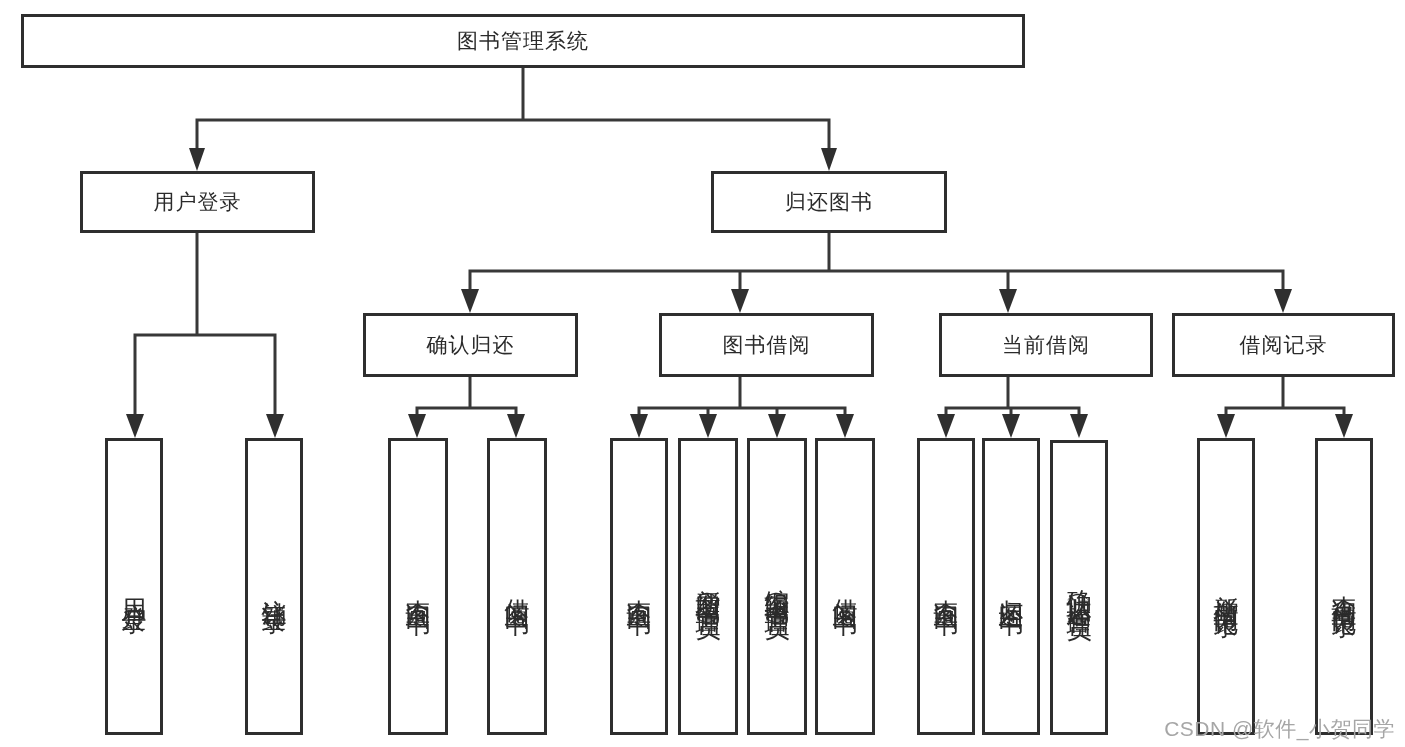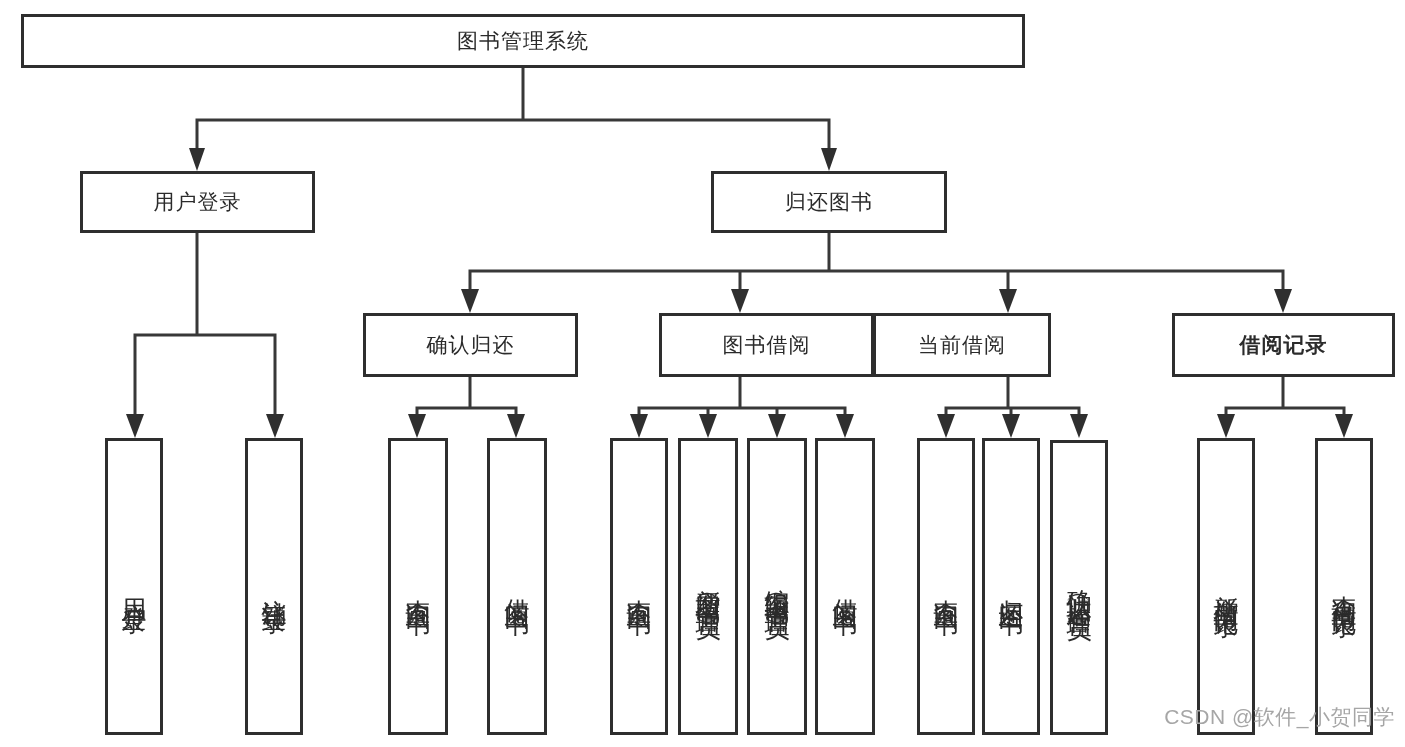--- a/index.html
+++ b/index.html
@@ -49,21 +49,21 @@
     writing-mode: vertical-rl;
     text-orientation: mixed;
     font-size: 25px;
     letter-spacing: 4px;
     line-height: 1.0;
     color: #2b2b2b;
   }
   .watermark {
     position: absolute;
     right: 10px;
-    bottom: 16px;
+    bottom: 4px;
     z-index: 3;
     font-size: 21px;
     color: #a6a6a6;
     letter-spacing: 0.5px;
     white-space: nowrap;
   }
 </style>
 </head>
 <body>
 
@@ -118,24 +118,24 @@
   <div class="node branch" style="left:711px; top:171px; width:236px; height:62px;">
     <span>归还图书</span>
   </div>
 
   <div class="node branch" style="left:363px; top:313px; width:215px; height:64px;">
     <span>确认归还</span>
   </div>
   <div class="node branch" style="left:633px; top:313px; width:215px; height:64px;margin-left:26px;">
     <span>图书借阅</span>
   </div>
-  <div class="node branch" style="left:873px; top:313px; width:178px; height:64px;">
+  <div class="node branch" style="left:939px; top:313px; width:214px; height:64px;">
     <span>当前借阅</span>
   </div>
-  <div class="node branch" style="left:1172px; top:313px; width:223px; height:64px;font-weight:bold;">
+  <div class="node branch" style="left:1172px; top:313px; width:223px; height:64px;">
     <span>借阅记录</span>
   </div>
 
   <div class="node leaf" style="left:105px; top:438px; width:58px; height:297px;">
     <span class="leaf-label">用户登录</span>
   </div>
   <div class="node leaf" style="left:245px; top:438px; width:58px; height:297px;">
     <span class="leaf-label">注销登录</span>
   </div>
 

